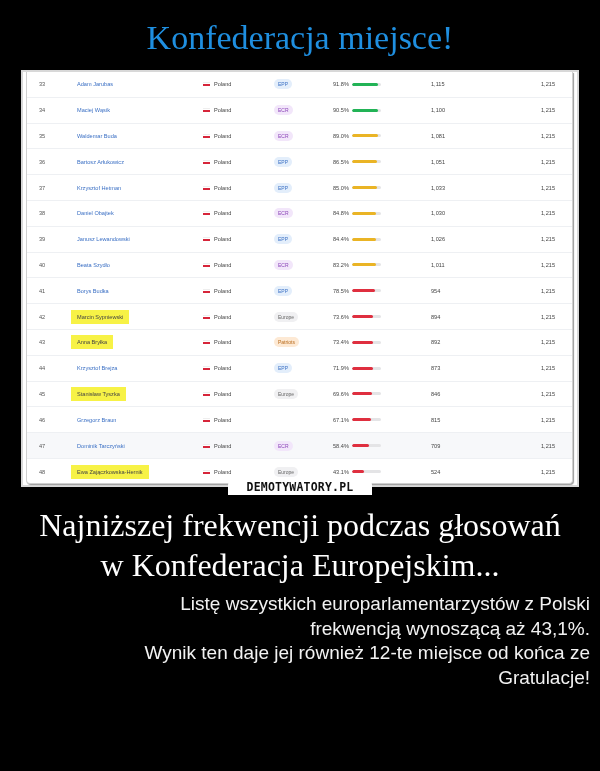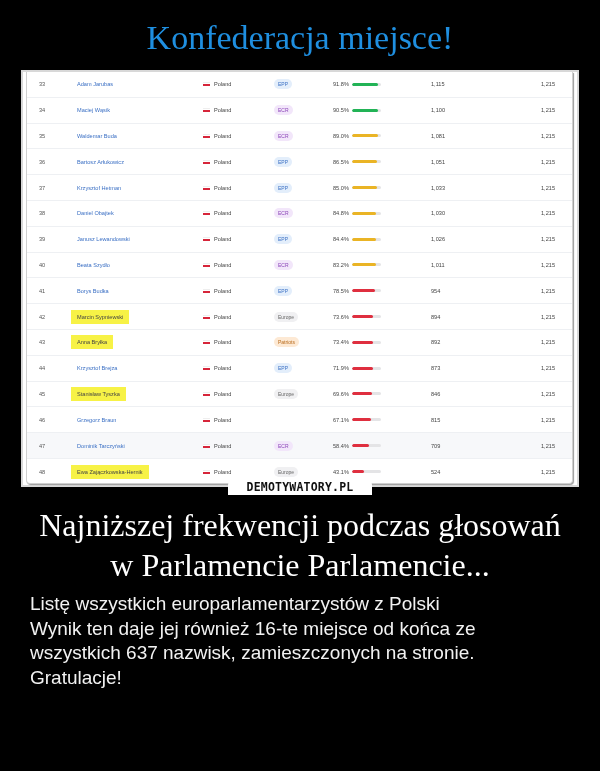--- a/index.html
+++ b/index.html
@@ -64,21 +64,21 @@
     position: absolute; left: 0; top: 505px; width: 600px; text-align: center;
     font-family: "Liberation Serif", serif; font-size: 32px; color: #ffffff;
     line-height: 40px;
   }
 
   .desc {
     position: absolute; left: 30px; top: 592px; width: 560px;
     font-family: "Liberation Sans", sans-serif; font-size: 19px; color: #f2f2f2;
     line-height: 24.5px;
   }
-  .desc div { white-space: nowrap; }
+  .desc div { white-space: nowrap; text-align: right; }
 </style>
 </head>
 <body>
 
 <div class="title-top">Konfederacja miejsce!</div>
 
 <div class="frame">
   <div class="inner" id="table">
       <div class="row" style="top: 0px;">
         <div class="cell c-rank">33</div>
@@ -414,21 +414,21 @@
         <div class="cell c-present">524</div>
         <div class="cell c-total">1,215</div>
       </div>
     </div>
 </div>
 
 <div class="logo">DEMOTYWATORY.PL</div>
 
 <div class="subtitle">
   <div>Najniższej frekwencji podczas głosowań</div>
-  <div>w Parlamencie Parlamencie...</div>
+  <div>w Konfederacja Europejskim...</div>
 </div>
 
 <div class="desc">
   <div>Listę wszystkich europarlamentarzystów z Polski</div>
-  <div>Wynik ten daje jej również 16-te miejsce od końca ze</div>
-  <div>wszystkich 637 nazwisk, zamieszczonych na stronie.</div>
+  <div>frekwencją wynoszącą aż 43,1%.</div>
+  <div>Wynik ten daje jej również 12-te miejsce od końca ze</div>
   <div>Gratulacje!</div>
 </div>
 
 </body></html>

